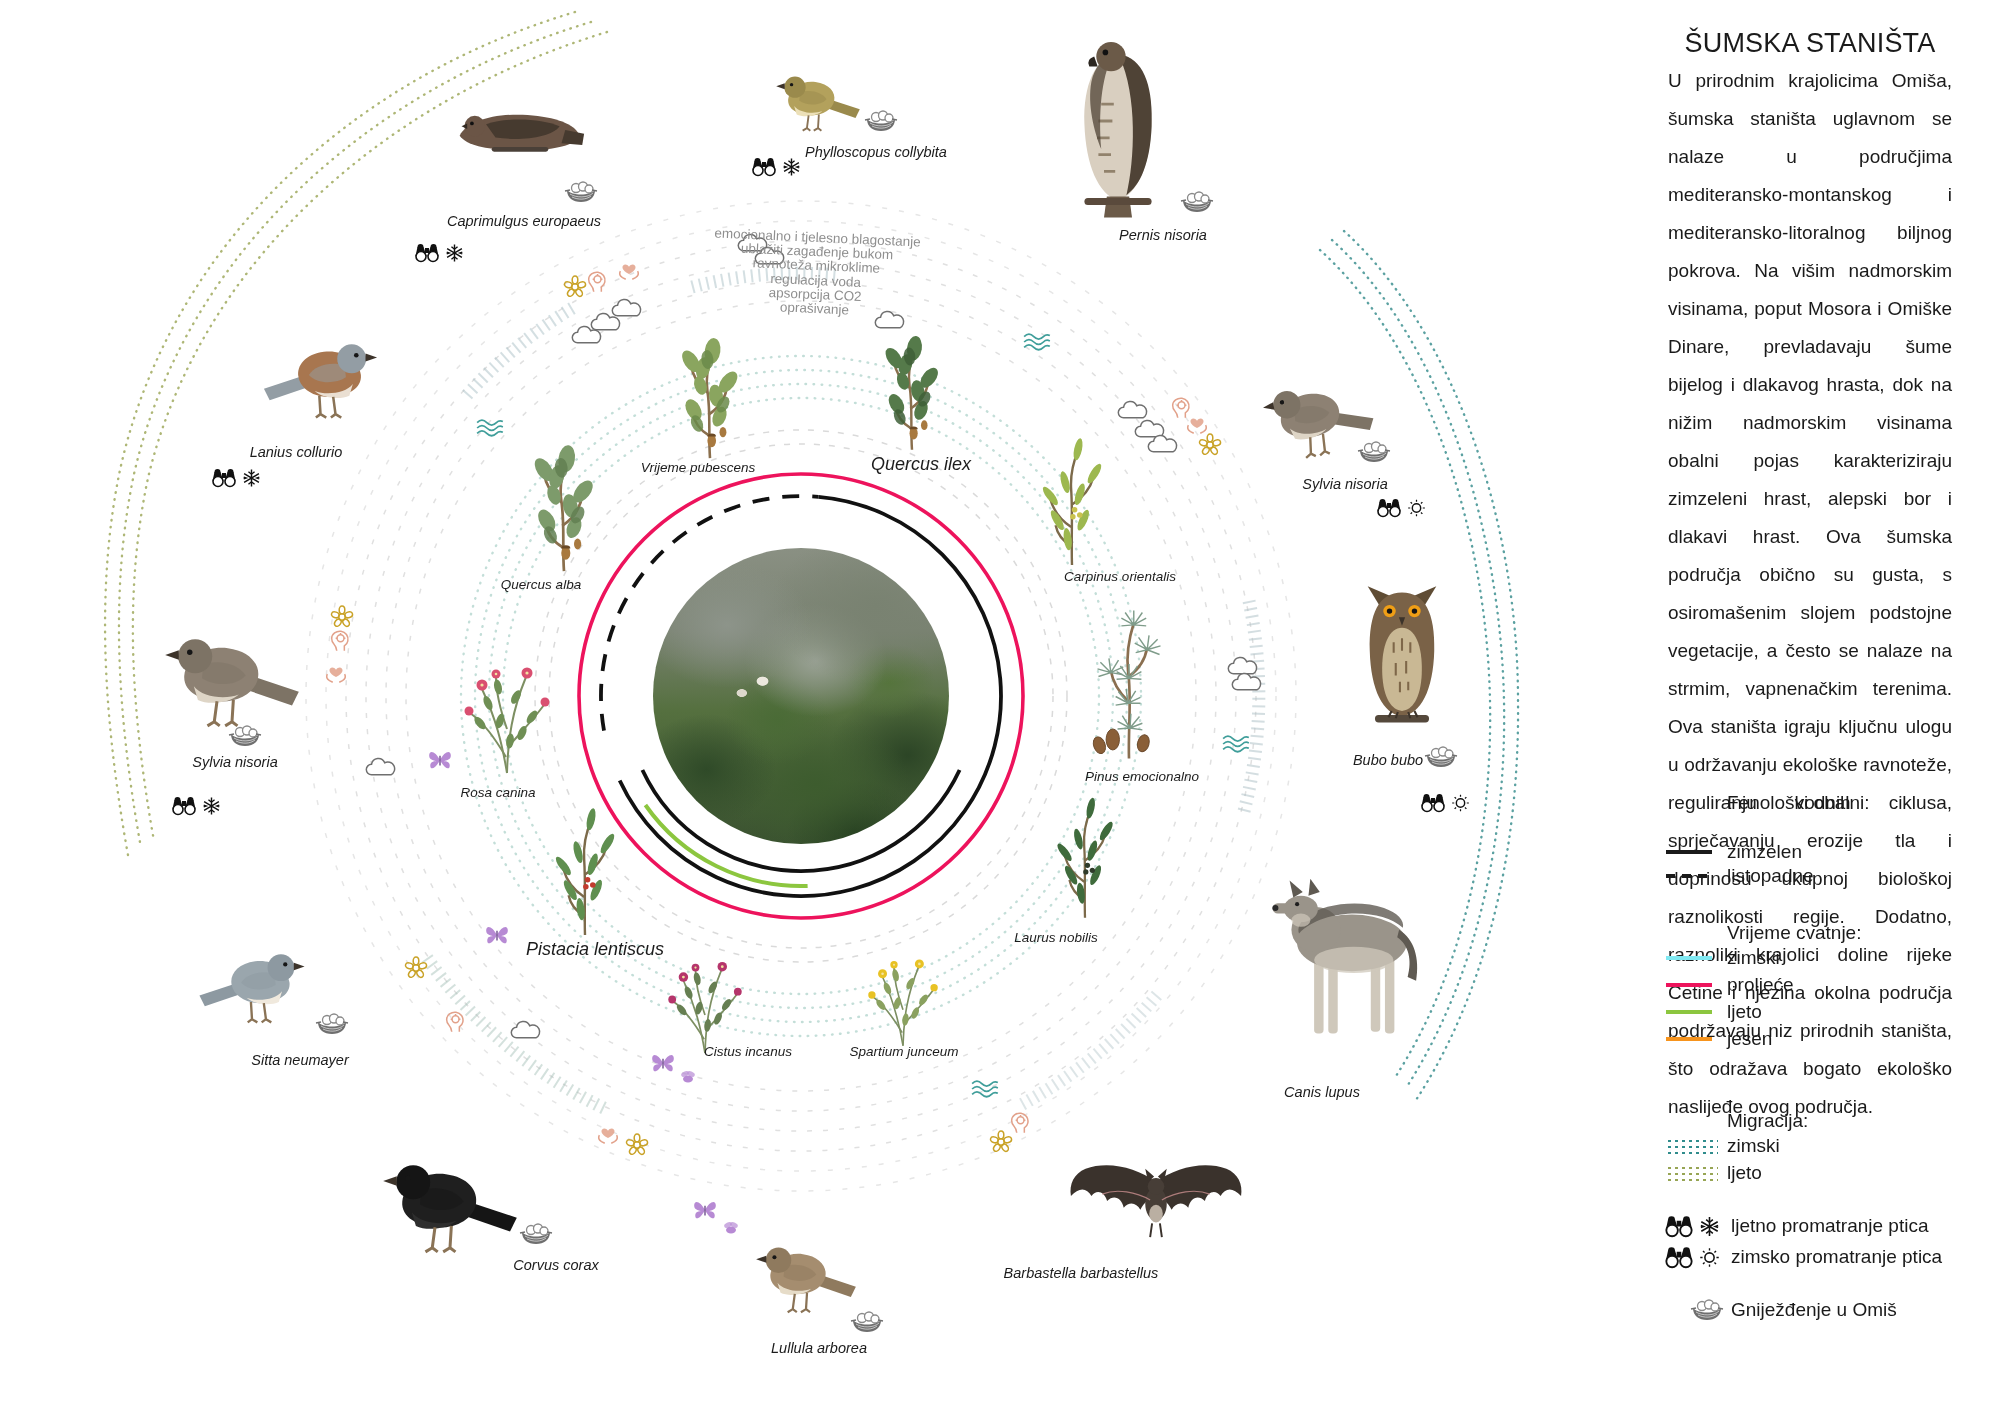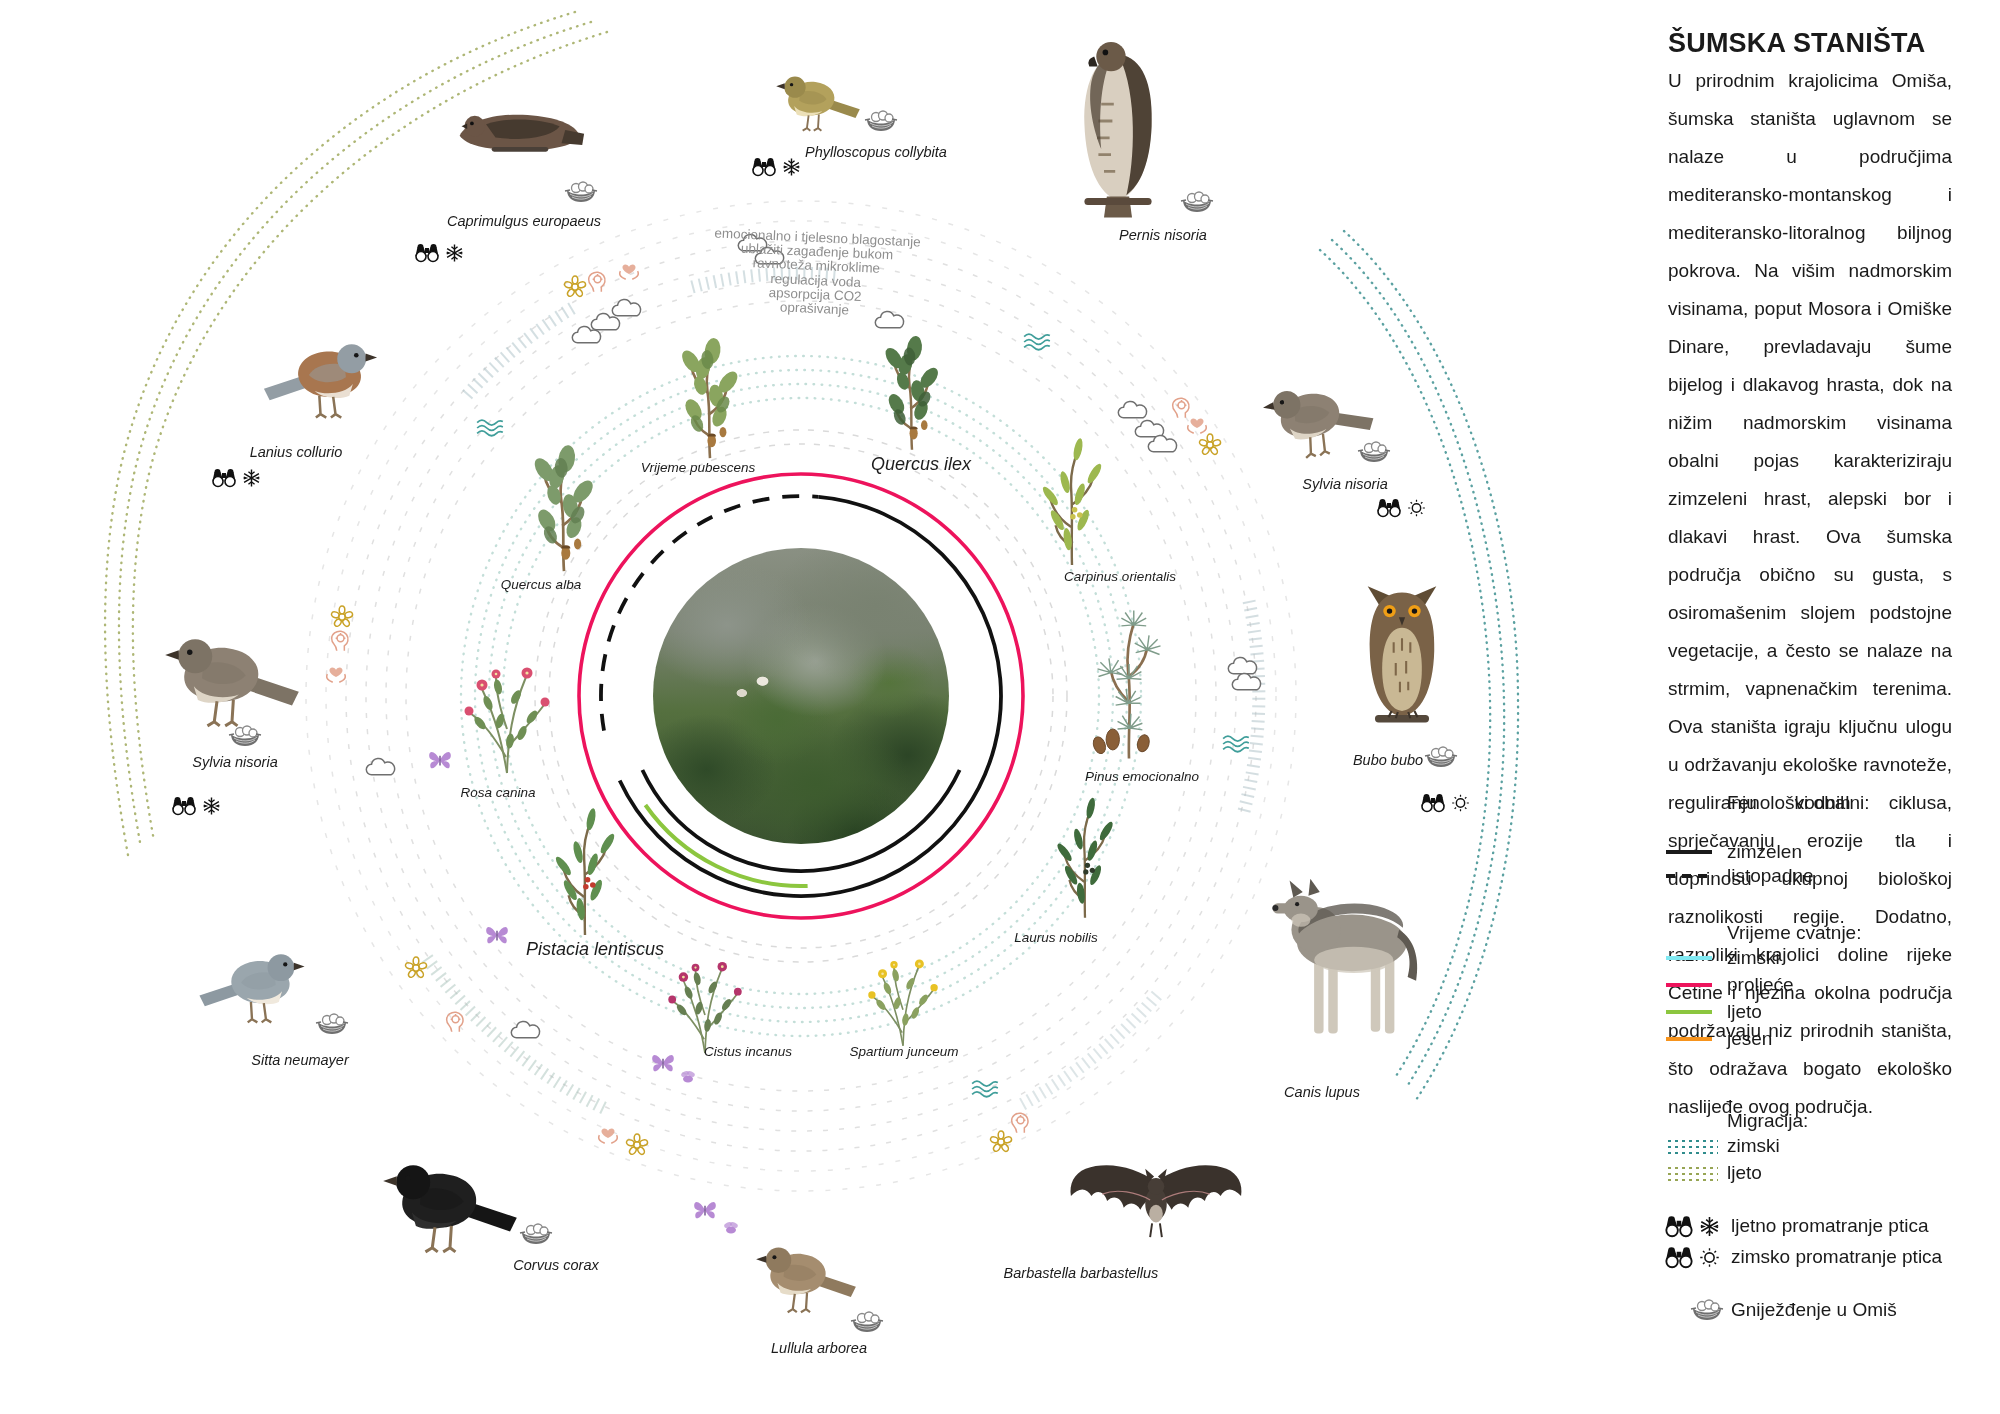--- a/index.html
+++ b/index.html
@@ -20,22 +20,22 @@
        radial-gradient(150px 110px at 75% 20%, #798271, transparent 70%),
        radial-gradient(95px 75px at 55% 38%, #9aa295, transparent 75%),
        radial-gradient(70px 60px at 42% 58%, #4a6b36, transparent 75%),
        radial-gradient(60px 50px at 80% 45%, #55743c, transparent 75%),
        radial-gradient(100px 80px at 18% 75%, #2f4a28, transparent 70%),
        radial-gradient(130px 100px at 55% 80%, #3d5c2e, transparent 72%),
        radial-gradient(110px 90px at 86% 70%, #2c4526, transparent 72%),
        radial-gradient(90px 70px at 68% 96%, #243d20, transparent 75%),
        linear-gradient(180deg,#8a9083 0%,#798271 28%,#55703f 55%,#3a5230 100%);}
   
-  .panel-title{position:absolute;left:1668px;top:28px;width:284px;text-align:left;
-               font-size:27px;font-weight:bold;letter-spacing:.2px;}
+  .panel-title{position:absolute;left:1668px;top:28px;width:284px;text-align:center;
+               font-size:27px;font-weight:normal;letter-spacing:.2px;}
   .panel-body{position:absolute;left:1668px;top:62px;width:284px;text-align:justify;
               font-size:19px;line-height:38px;}
   
   .ltitle{position:absolute;left:1727px;font-size:19px;}
   .lrow{position:absolute;display:flex;align-items:center;height:26px;font-size:19px;}
   .line-swatch{width:46px;height:4px;background:var(--c,#1a1a1a);margin-right:15px;flex:none;}
   .dash-swatch{width:46px;height:4px;margin-right:15px;flex:none;
      background:repeating-linear-gradient(90deg,var(--c,#1a1a1a) 0 9px,transparent 9px 16px);}
   .dot-swatch{width:52px;height:17px;margin-right:9px;flex:none;
      background-image:radial-gradient(circle,var(--c,#2F8C8C) 1.2px,transparent 1.5px);

